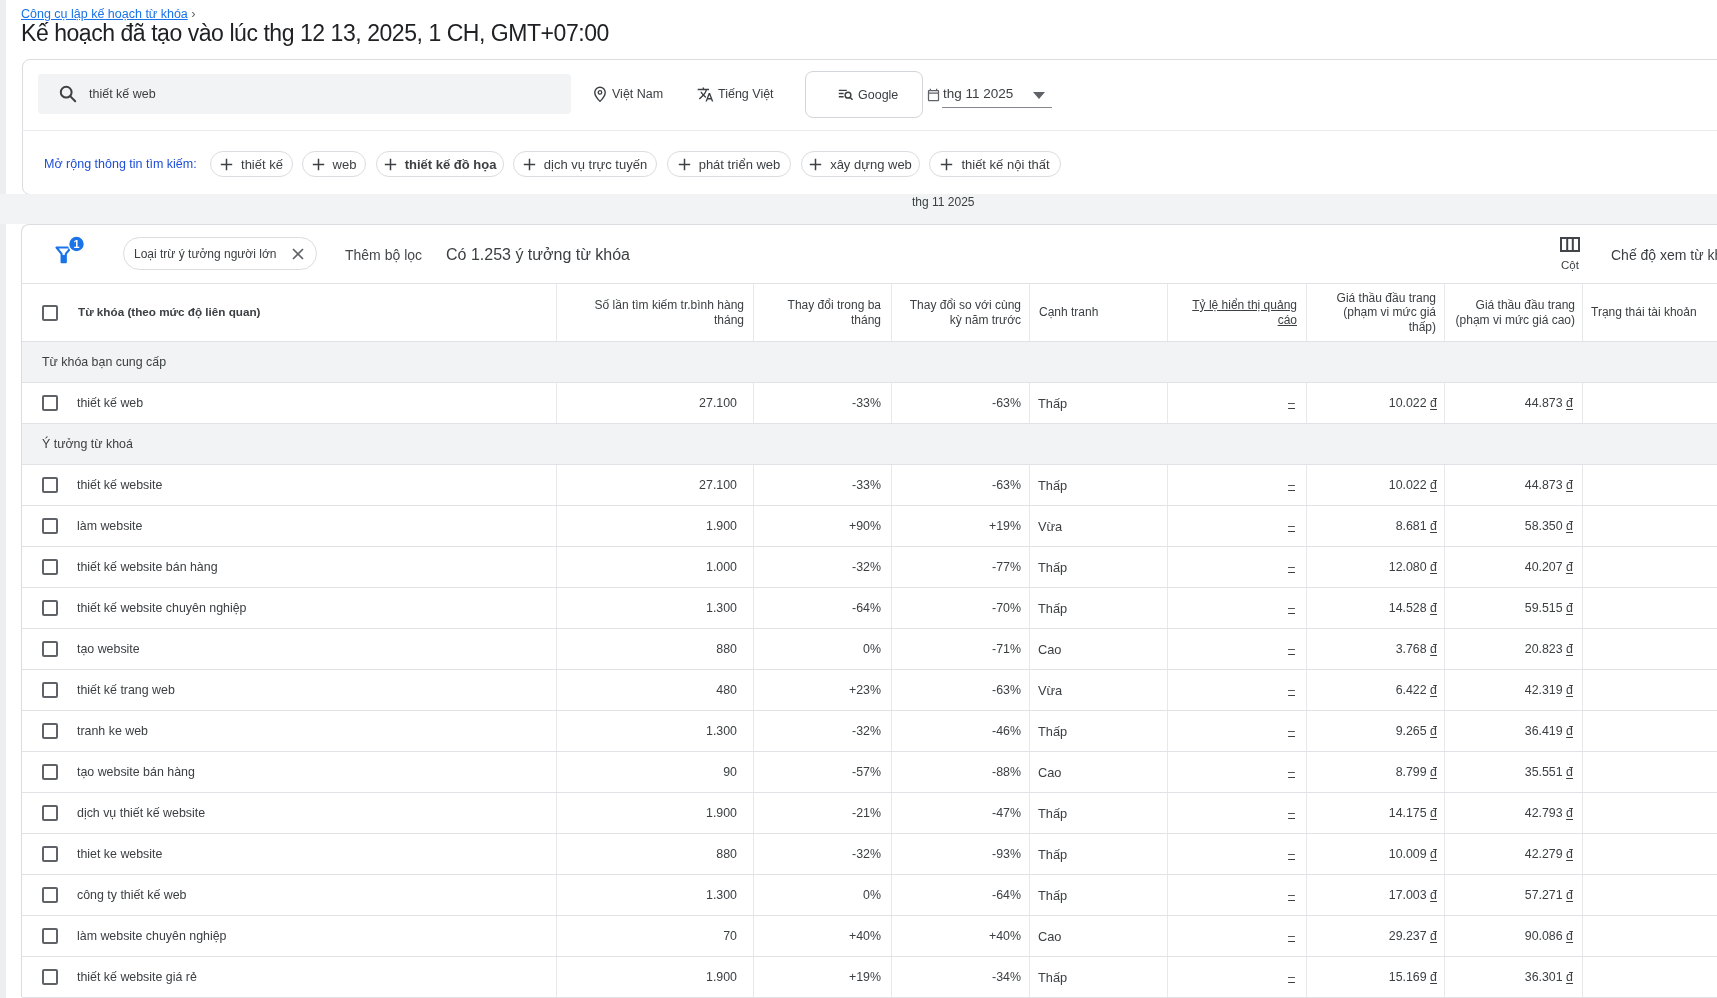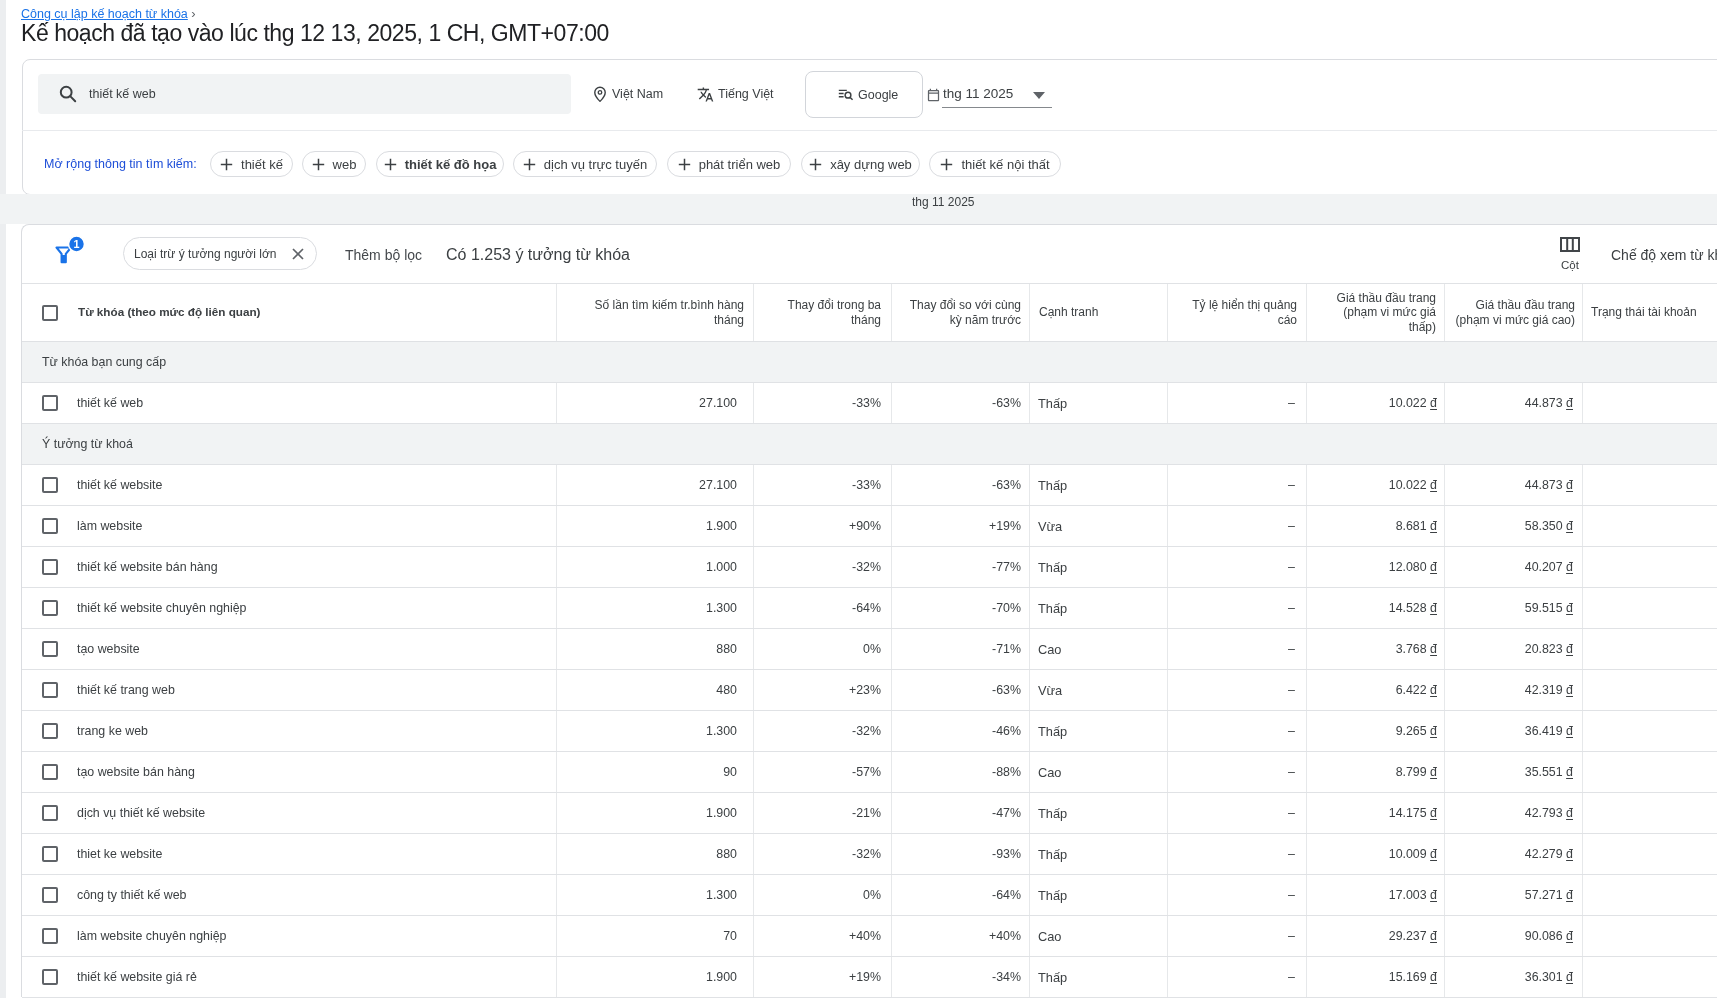--- a/index.html
+++ b/index.html
@@ -57,21 +57,21 @@
 .seclbl { padding-left:20px; line-height:40px; font-size:12.4px; color:#3c4043; }
 .cell { position:relative; }
 .trow.data .cell, .thead .cell { border-right:1px solid #e6e8ea; }
 .trow .cell.c9 { border-right:none; }
 .trow.data .cell { font-size:12.4px; color:#3c4043; display:flex; align-items:center; justify-content:flex-end; }
 .trow.data .c5 { justify-content:flex-start; padding-left:8px; font-size:12.8px; }
 .thead .c5 { padding-left:9px; }
 .trow.data .c1 { justify-content:flex-start; }
 .c2 { padding-right:16px; } .c3 { padding-right:10px; } .c4 { padding-right:8px; }
 
-.c6 { padding-right:11px; } .c7 { padding-right:7px; } .c8 { padding-right:9px; }
+.c6 { padding-right:11px;text-decoration:underline; } .c7 { padding-right:7px; } .c8 { padding-right:9px; }
 .dg { text-decoration:underline; text-underline-offset:2px; }
 .thead .c2 { padding-right:9px; } .thead .c6 { padding-right:9px; } .thead .c7 { padding-right:8px; } .thead .c8 { padding-right:7px; }
 .thead .c2,.thead .c3,.thead .c4,.thead .c6,.thead .c7,.thead .c8 { text-align:right; }
 .thead .c5,.thead .c9 { text-align:left; }
 .thead .c9 { padding-left:8px; }
 .cb { display:inline-block; width:16px; height:16px; border:2px solid #5f6368; border-radius:2px; background:#fff; flex:none; }
 .trow.data .cb { margin-left:20px; }
 .kw { margin-left:19px; }
 .hdkw { display:flex; align-items:center; }
 .hdkw .cb { margin-left:20px; }
@@ -334,21 +334,21 @@
         <div class="cell c4">-63%</div>
         <div class="cell c5">Vừa</div>
         <div class="cell c6">–</div>
         <div class="cell c7">6.422&nbsp;<span class="dg">đ</span></div>
         <div class="cell c8">42.319&nbsp;<span class="dg">đ</span></div>
         <div class="cell c9"></div>
       </div>
 <div class="trow data">
         <div class="cell c1">
           <span class="cb"></span>
-          <span class="kw">trang ke web</span>
+          <span class="kw">tranh ke web</span>
         </div>
         <div class="cell c2">1.300</div>
         <div class="cell c3">-32%</div>
         <div class="cell c4">-46%</div>
         <div class="cell c5">Thấp</div>
         <div class="cell c6">–</div>
         <div class="cell c7">9.265&nbsp;<span class="dg">đ</span></div>
         <div class="cell c8">36.419&nbsp;<span class="dg">đ</span></div>
         <div class="cell c9"></div>
       </div>

